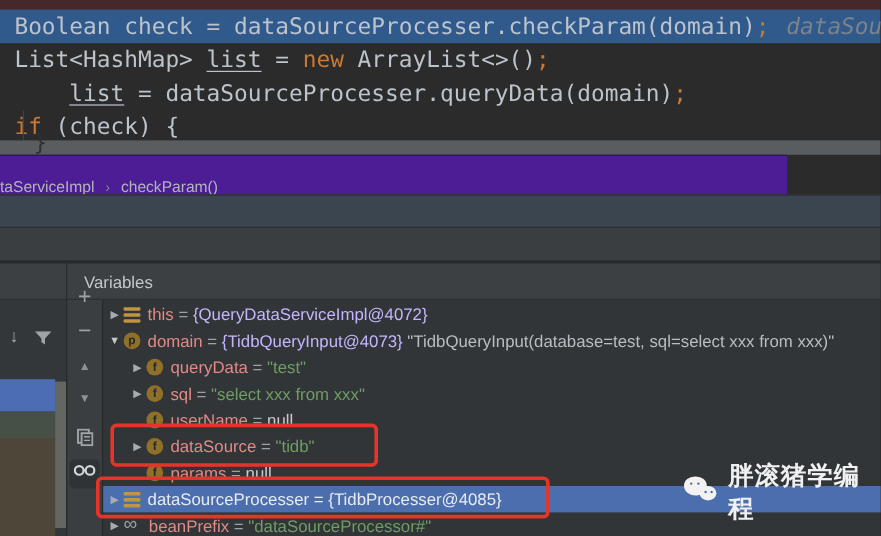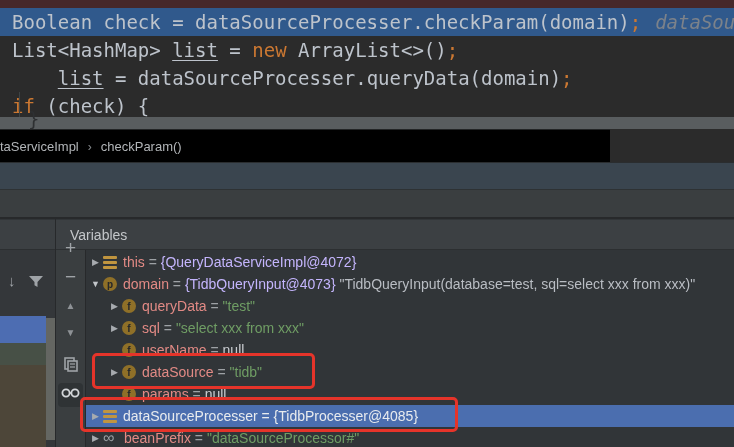--- a/index.html
+++ b/index.html
@@ -16,22 +16,22 @@
   .c-code{color:#bdc3cb;}
   .c-kw{color:#cc7832;}
   .c-underline{color:#bdc3cb;text-decoration:underline;text-underline-offset:3px;}
   .c-hint{color:#7c828a;font-style:italic;margin-left:14px;}
   .indent-guide{position:absolute;left:19px;top:92px;width:1px;height:27px;background:#3d4345;}
   .hscrollbar{position:absolute;left:0;top:117px;width:734px;height:12px;background:#595d5f;}
   .brace{position:absolute;left:28px;top:108px;font-family:"DejaVu Sans Mono",monospace;
     font-size:19px;color:#2e3032;z-index:3;}
 
   
-  .breadcrumb{position:absolute;left:0;top:129px;width:610px;height:33px;background:#000000;
-    border-top:1px solid #232526;display:flex;align-items:center;gap:9px;color:#b2b5b8;font-size:13px;}
+  .breadcrumb{position:absolute;left:0;top:129px;width:656px;height:33px;background:#4c1d95;
+    border-top:1px solid #232526;display:flex;align-items:flex-end;gap:9px;color:#b2b5b8;font-size:13px;}
   .breadcrumb .sep{color:#84888c;font-size:12px;}
 
   
   .band-blue{position:absolute;left:0;top:162px;width:734px;height:26px;background:#3a454f;border-top:1px solid #2a2d2f;}
   .band-gray{position:absolute;left:0;top:189px;width:734px;height:28px;background:#3a3e40;border-top:1px solid #2e3234;}
 
   
   .varpanel{position:absolute;left:0;top:217px;width:734px;height:230px;background:#313538;border-top:2px solid #27292b;}
   .vp-header{position:absolute;left:0;top:1px;width:734px;height:29px;background:#3c4043;border-bottom:1px solid #2c2f31;}
   .vp-title{position:absolute;left:70px;top:7px;font-size:14px;color:#c4c7ca;}
@@ -170,14 +170,27 @@
       <div class="trow" style="top: 339px; padding-left: 21px;"><span class="arrow"></span><span class="icon-circle">f</span><span class="vname">userName</span><span class="veq"> = </span><span class="v-null">null</span></div>
       <div class="trow" style="top: 361px; padding-left: 21px;"><span class="arrow">▶</span><span class="icon-circle">f</span><span class="vname">dataSource</span><span class="veq"> = </span><span class="v-string">"tidb"</span></div>
       <div class="trow" style="top: 383px; padding-left: 21px;"><span class="arrow"></span><span class="icon-circle">f</span><span class="vname">params</span><span class="veq"> = </span><span class="v-null">null</span></div>
       <div class="trow selected" style="top: 405px; padding-left: 2px;"><span class="arrow">▶</span><span class="icon-bars"><div></div><div></div><div></div></span><span class="vname">dataSourceProcesser</span><span class="veq"> = </span><span class="v-ref">{TidbProcesser@4085}</span></div>
       <div class="trow" style="top: 427px; padding-left: 2px;"><span class="arrow">▶</span><span class="icon-watch">∞</span><span class="vname">beanPrefix</span><span class="veq"> = </span><span class="v-string">"dataSourceProcessor#"</span></div>
     </div>
 
   <div class="redbox redbox1"></div>
   <div class="redbox redbox2"></div>
 
+  <div class="watermark">
+    <div class="wm-icon">
+      <div class="wm-big">
+          <div class="eye" style="left:5px;top:5px;"></div>
+          <div class="eye" style="left:11px;top:5px;"></div>
+        </div>
+      <div class="wm-small">
+          <div class="eye" style="left:4px;top:4px;"></div>
+          <div class="eye" style="left:9px;top:4px;"></div>
+        </div>
+    </div>
+    <span class="wm-text">胖滚猪学编程</span>
+  </div>
 
 </div>
 
 </body></html>

